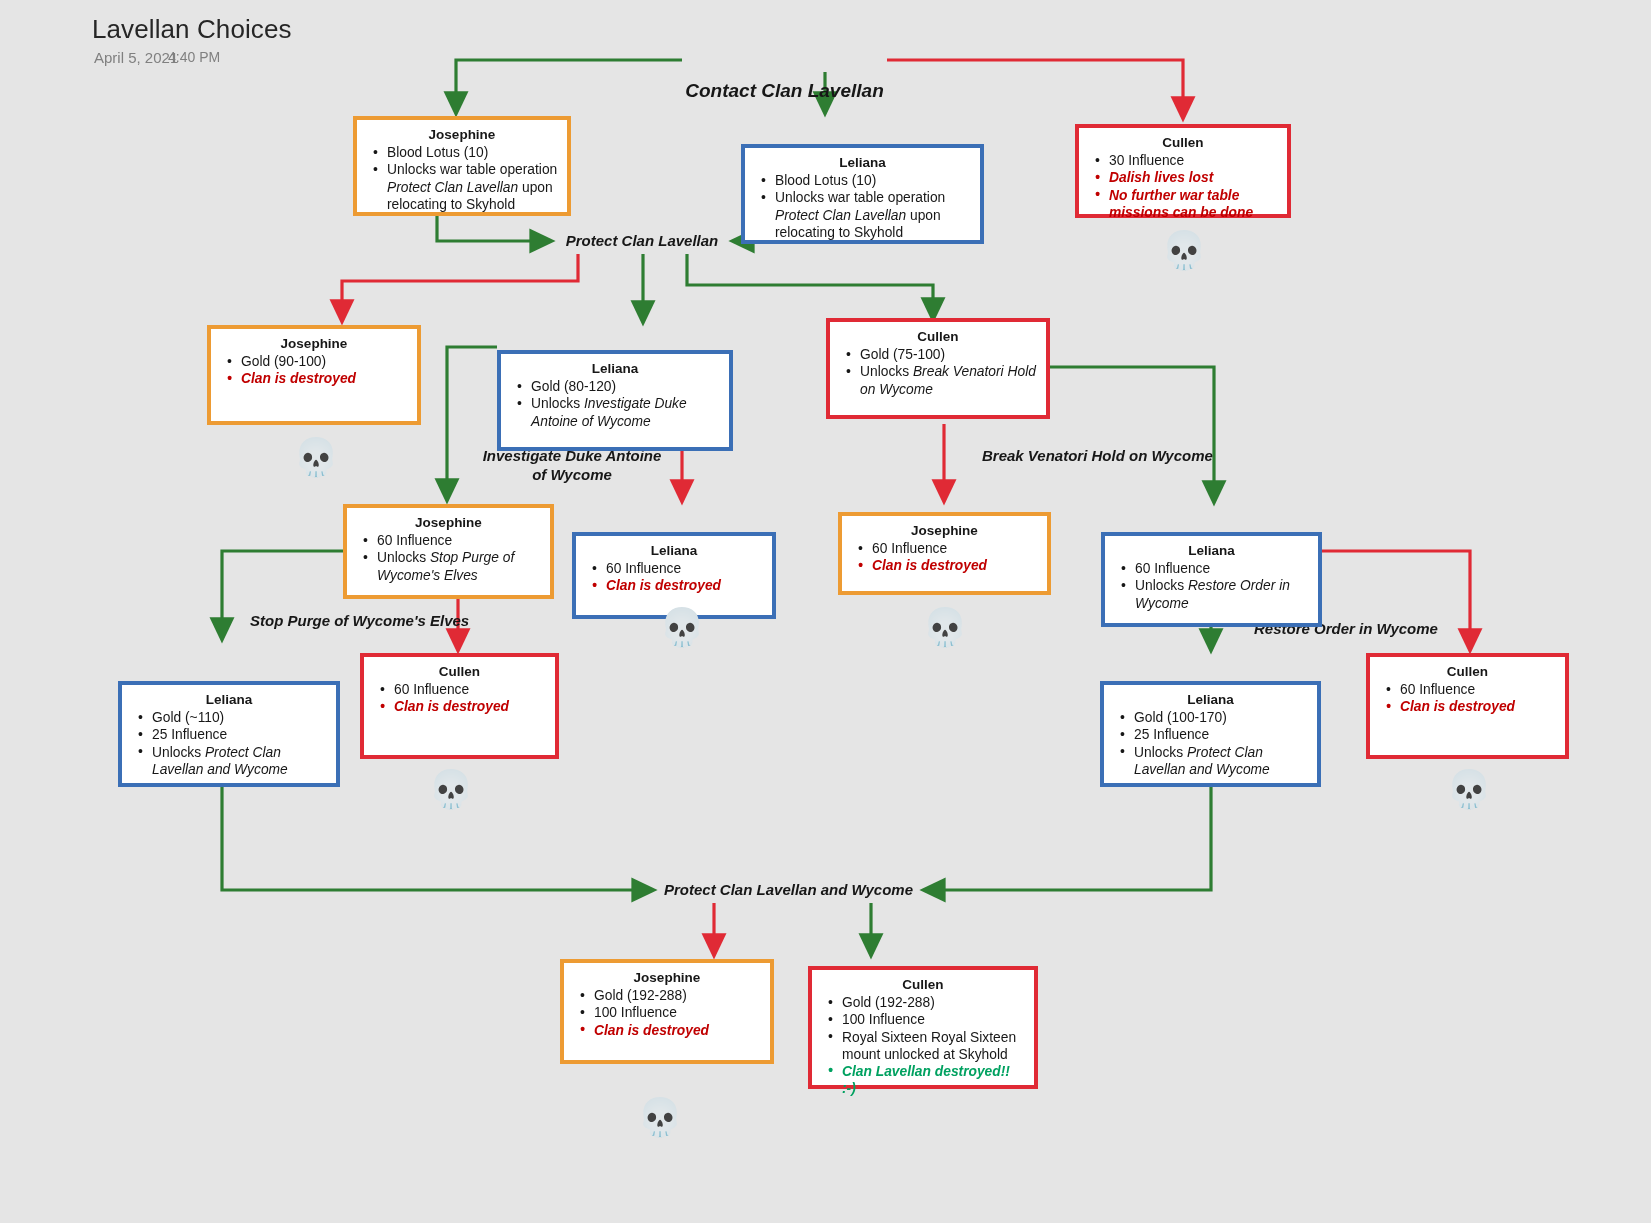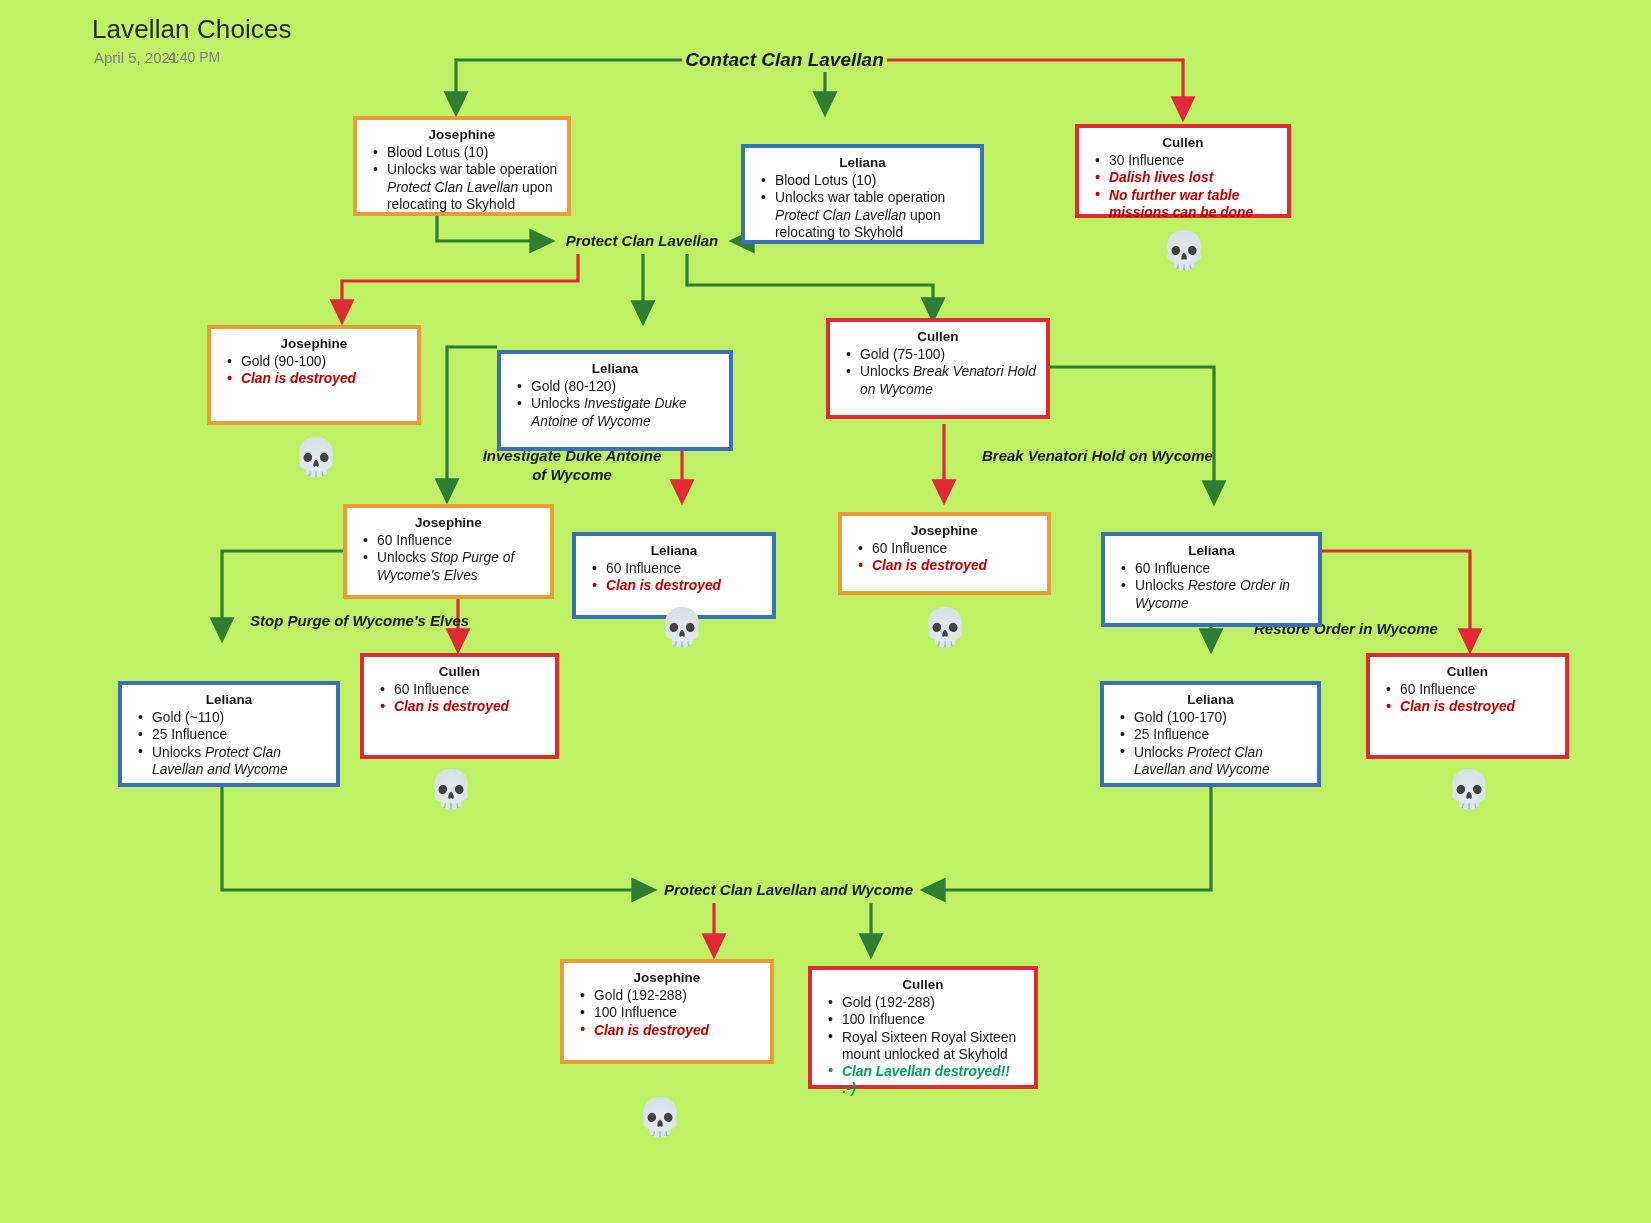--- a/index.html
+++ b/index.html
@@ -6,21 +6,21 @@
   html, body {
     margin: 0; padding: 0;
     background: #ffffff;
     font-family: "Liberation Sans", sans-serif;
   }
   #page {
     position: relative;
     width: 1651px;
     height: 1223px;
     overflow: hidden;
-    background: #bef264;
+    background: #e5e5e5;
   }
   #edges {
     position: absolute;
     left: 0; top: 0;
     width: 1651px; height: 1223px;
     pointer-events: none;
   }
   .doc-title {
     position: absolute;
     left: 92px; top: 14px;
@@ -89,21 +89,21 @@
   .op-label {
     position: absolute;
     font-style: italic;
     font-weight: bold;
     font-size: 15px;
     color: #171717;
     text-align: center;
     white-space: nowrap;
     line-height: 1.22;
   }
-  .op-label.big { font-size: 19px; }
+  .op-label.big { font-size: 19px; margin-top: 31px; }
   .op-label.wrap { white-space: normal; }
 
   .skull {
     position: absolute;
     width: 44px;
     height: 44px;
     line-height: 44px;
     text-align: center;
     font-size: 37px;
     color: #000000;

